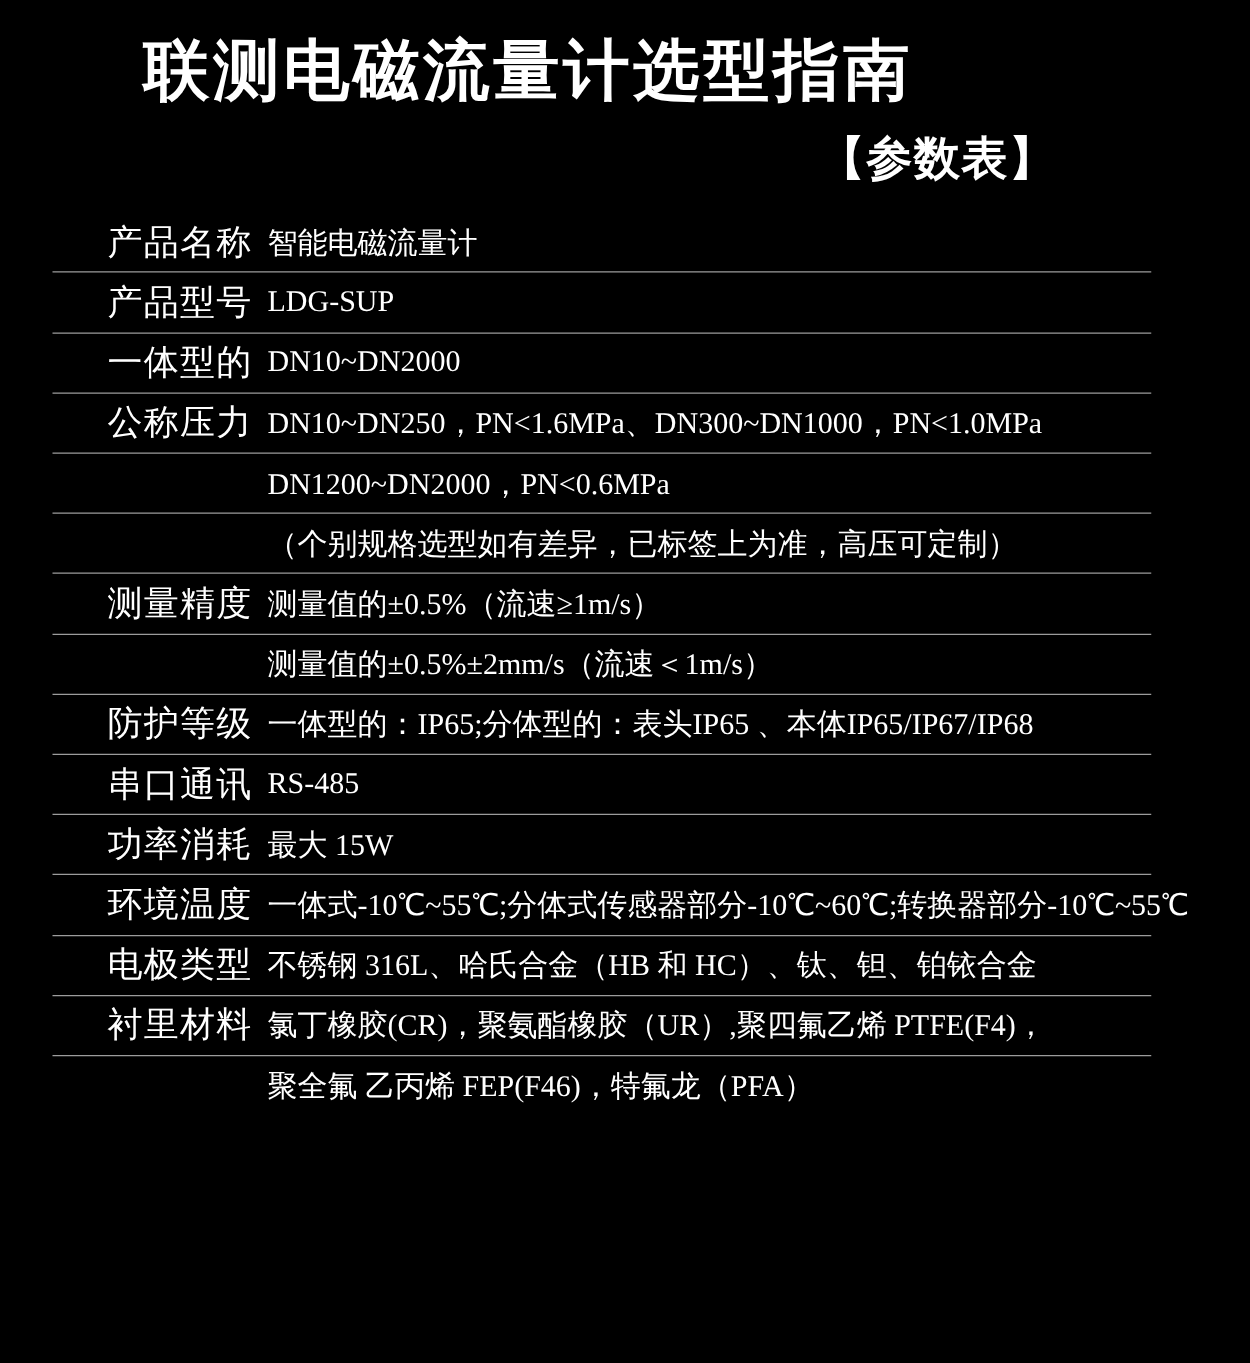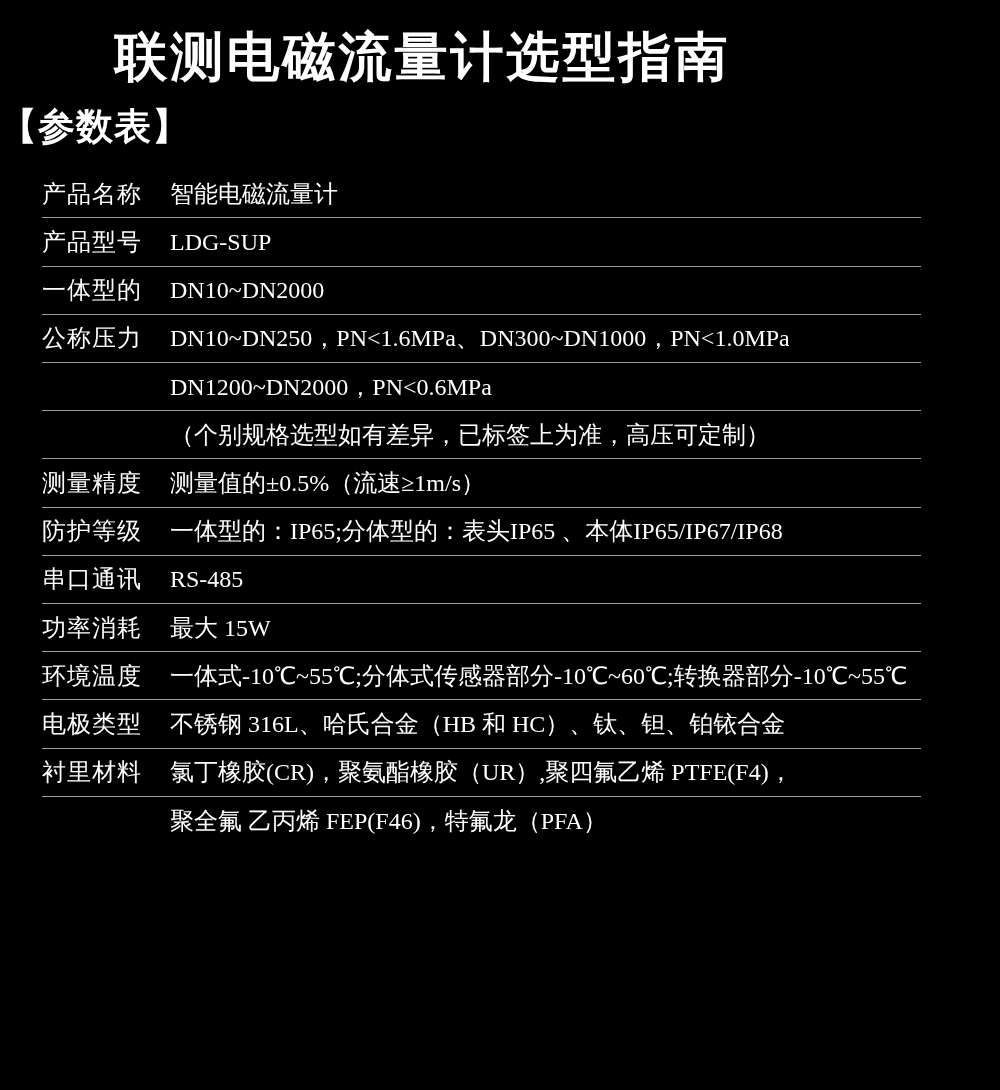--- a/index.html
+++ b/index.html
@@ -23,21 +23,21 @@
     padding-top: 28px;
     text-align: center;
     font-size: 53px;
     font-weight: bold;
     letter-spacing: 3px;
     line-height: 1.1;
     white-space: nowrap;
   }
   .subtitle {
     margin-top: 16px;
-    text-align: left;
+    text-align: right;
     font-size: 37px;
     font-weight: bold;
     letter-spacing: 1px;
     white-space: nowrap;
     font-family: Liberation Mono, monospace;
   }
   .spec-table {
     margin: 18px 0 0 42px;
     width: 879px;
   }
@@ -46,23 +46,24 @@
     align-items: center;
     height: 48.2px;
     border-bottom: 1px solid #9c9c9c;
   }
   .row:last-child {
     border-bottom: none;
   }
   .row-label {
     flex: none;
     width: 128px;
-    font-size: 24px;
+    font-size: 28px;
     letter-spacing: 1px;
     white-space: nowrap;
+    margin-left: 44px;
   }
   .row-value {
     flex: none;
     font-size: 24px;
     white-space: nowrap;
     font-family: Liberation Serif, serif;
   }
 </style>
 </head>
 <body>
@@ -100,20 +101,24 @@
   <div class="row">
     <div class="row-label"></div>
     <div class="row-value">（个别规格选型如有差异，已标签上为准，高压可定制）</div>
   </div>
 
   <div class="row">
     <div class="row-label">测量精度</div>
     <div class="row-value">测量值的±0.5%（流速≥1m/s）</div>
   </div>
 
+  <div class="row">
+    <div class="row-label"></div>
+    <div class="row-value">测量值的±0.5%±2mm/s（流速＜1m/s）</div>
+  </div>
 
   <div class="row">
     <div class="row-label">防护等级</div>
     <div class="row-value">一体型的：IP65;分体型的：表头IP65 、本体IP65/IP67/IP68</div>
   </div>
 
   <div class="row">
     <div class="row-label">串口通讯</div>
     <div class="row-value">RS-485</div>
   </div>

